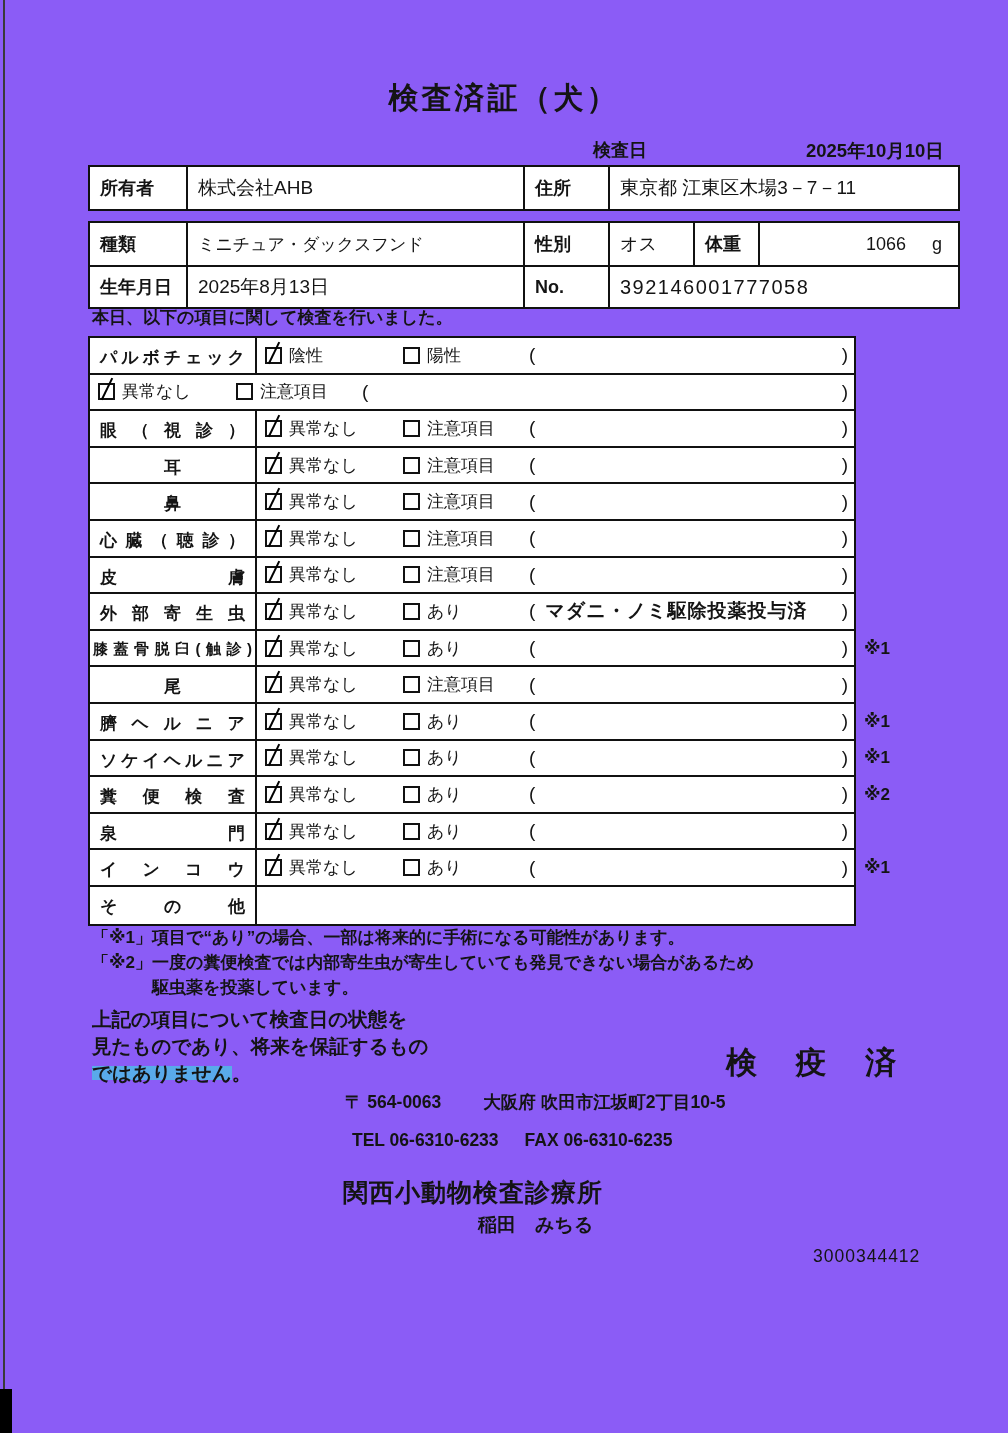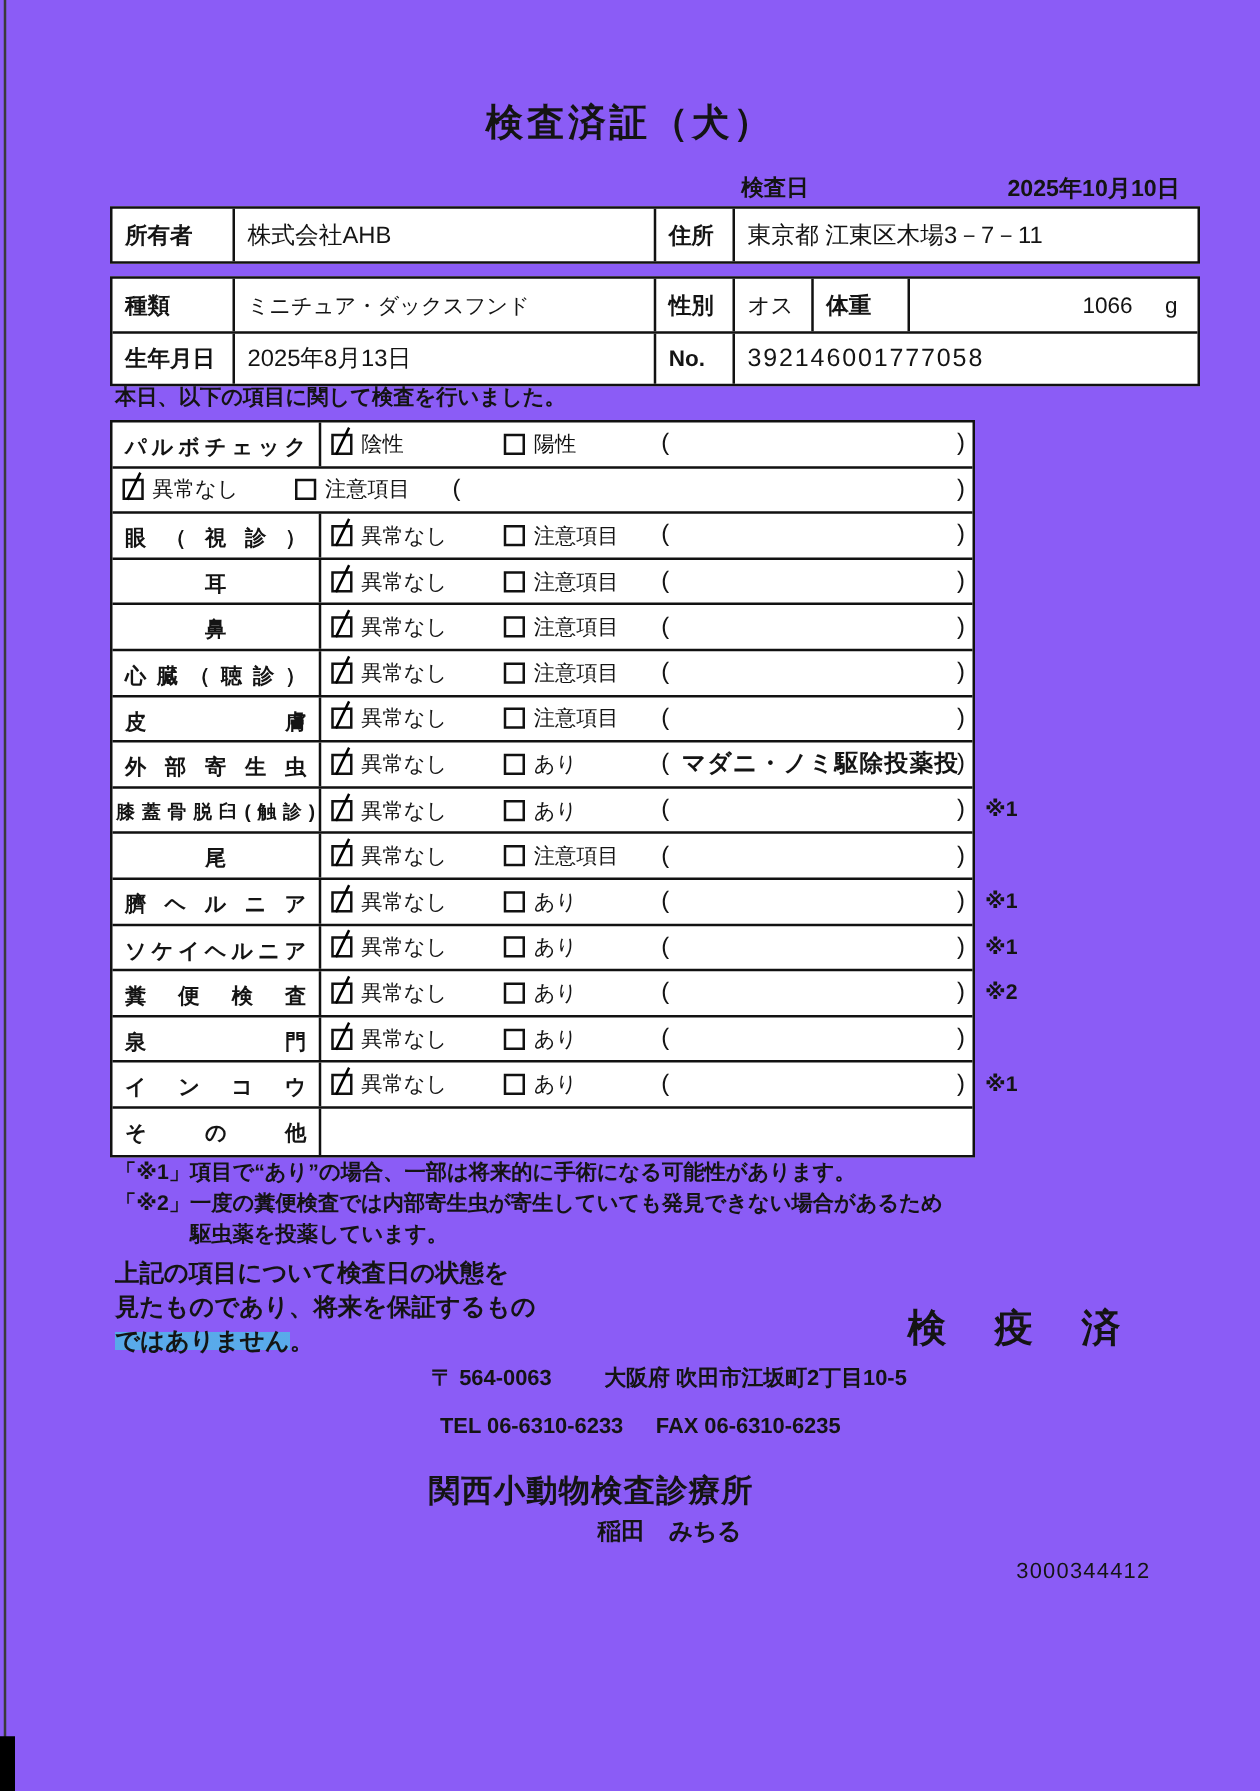--- a/index.html
+++ b/index.html
@@ -20,30 +20,30 @@
 
   .tbl{position:absolute;left:88px;width:872px;border:2px solid #111;box-sizing:border-box;background:#fff;}
   .owner-tbl{top:165px;}
   .pet-tbl{top:221px;}
   .trow{display:flex;height:42px;box-sizing:border-box;}
   .trow + .trow{border-top:2px solid #111;}
   .cell{display:flex;align-items:center;padding:0 10px;box-sizing:border-box;
     border-right:2px solid #111;font-size:18px;white-space:nowrap;overflow:hidden;}
   .cell:last-child{border-right:none;}
   .lbl{font-weight:600;}
-  .w110{width:98px;}.w337{width:337px;}.w85{width:63px;}.w65{width:77px;}
+  .w110{width:98px;}.w337{width:337px;}.w85{width:85px;}.w65{width:65px;}
   .fill{flex:1;}
   .fs19{font-size:19px;}
   .fs17{font-size:17px;}
   .no-val{font-size:20px;letter-spacing:1.5px;}
   .weight-cell{justify-content:flex-end;gap:26px;padding-right:16px;padding-left:37px;}
 
   .intro{position:absolute;top:306px;left:92px;font-size:17px;font-weight:600;}
 
-  .chk{position:absolute;left:88px;top:336px;width:692px;border:2px solid #111;box-sizing:border-box;background:#fff;}
+  .chk{position:absolute;left:88px;top:336px;width:768px;border:2px solid #111;box-sizing:border-box;background:#fff;}
   .crow{position:relative;display:flex;height:36.6px;box-sizing:border-box;border-bottom:2px solid #111;}
   .crow:last-child{border-bottom:none;}
   .clab{width:167px;border-right:2px solid #111;box-sizing:border-box;
     padding:8px 10px 0;font-size:17px;font-weight:600;
     text-align:justify;text-align-last:justify;white-space:nowrap;overflow:hidden;}
   .clab.center{text-align:center;text-align-last:center;}
   .clab.small{font-size:15px;padding:9px 3px 0;letter-spacing:0;}
   .cbody{position:relative;flex:1;font-size:17px;}
   .opt{position:absolute;top:0;height:100%;display:flex;align-items:center;gap:7px;font-weight:500;}
   .o1{left:8px;}

